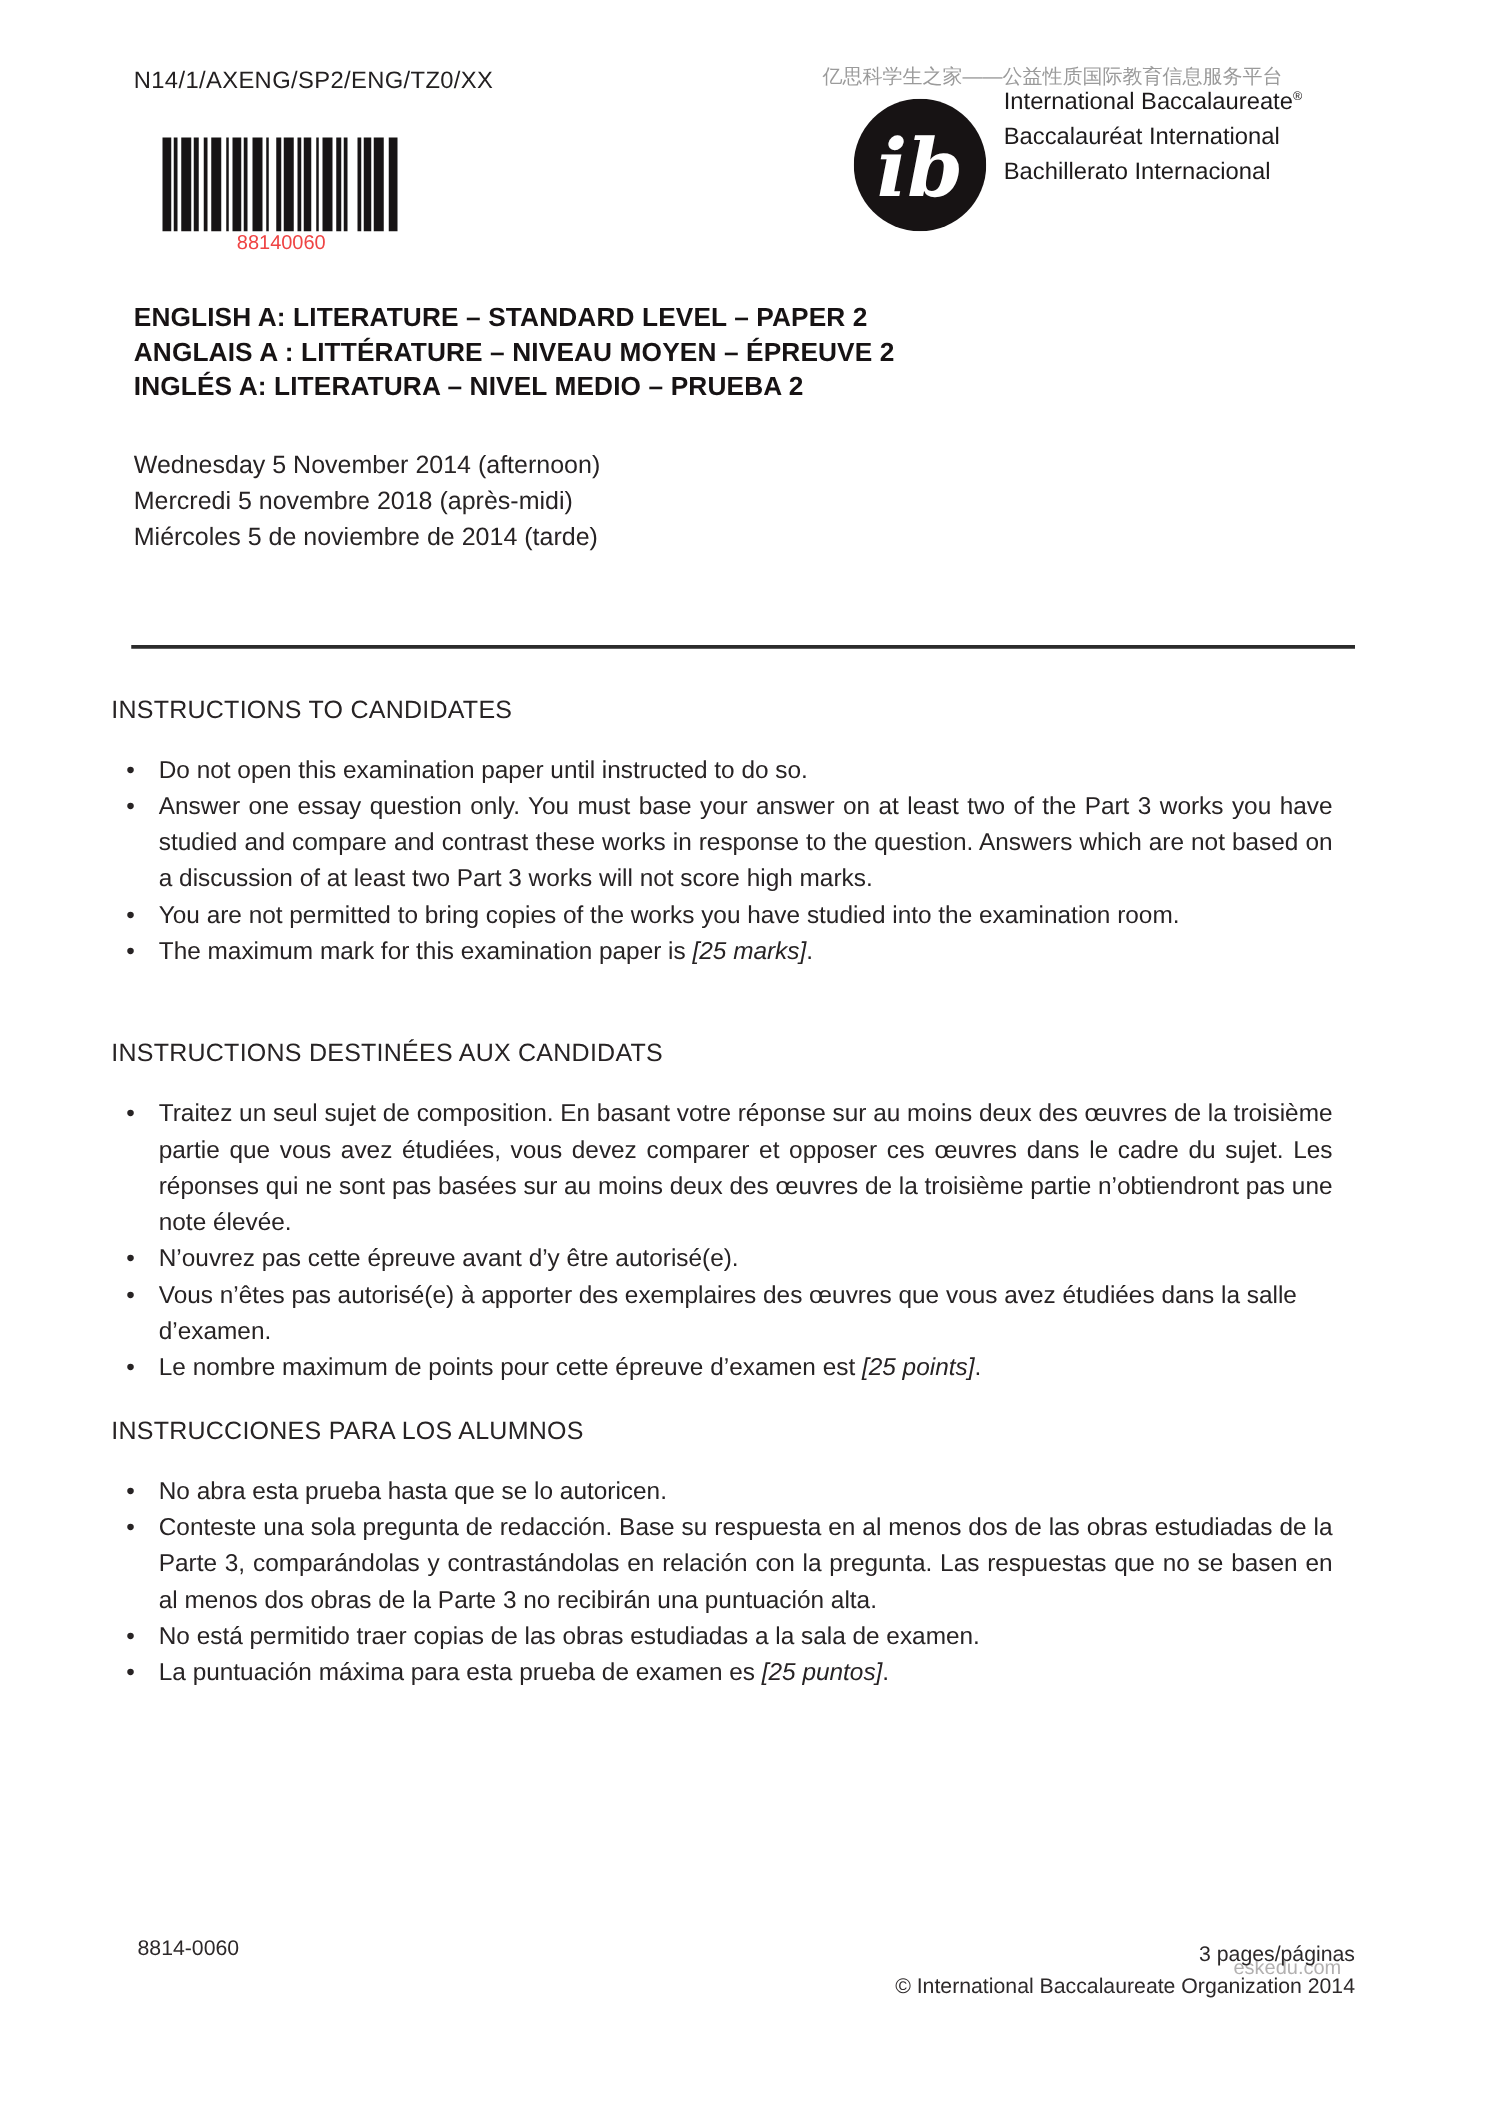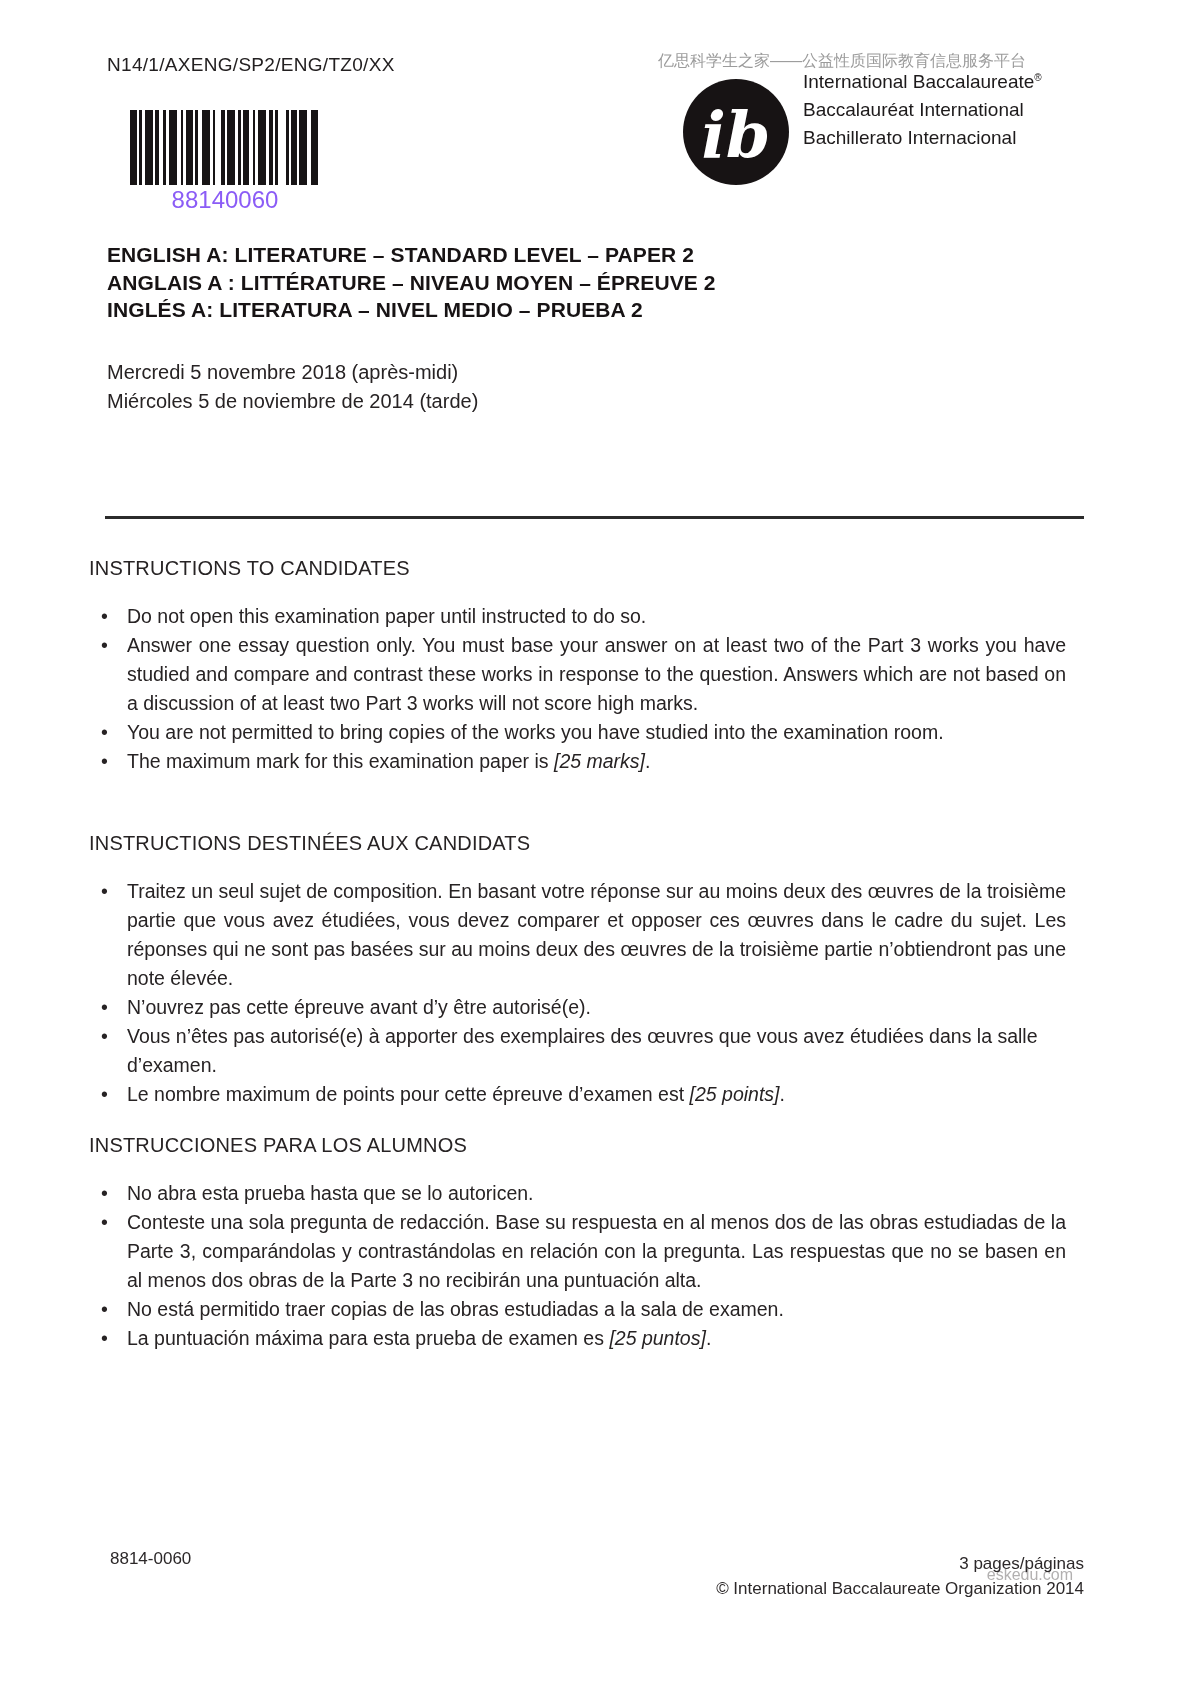--- a/index.html
+++ b/index.html
@@ -16,21 +16,21 @@
 
   
   .exam-code {
     position: absolute; left: 107px; top: 54px;
     font-size: 19px; letter-spacing: 0.3px; color: #232021;
   }
   .barcode-block { position: absolute; left: 130px; top: 110px; width: 190px; }
   .barcode-bars { display: flex; width: 188px; height: 75px; }
   .barcode-bars .bar { background: #171415; height: 100%; }
   .barcode-bars .gap { background: transparent; height: 100%; }
-  .barcode-number { text-align: center; font-size: 24px; margin-top: 1px; color: #8b5cf6; }
+  .barcode-number { text-align: center; font-size: 16px; margin-top: 1px; color: #ef4444; }
 
   .watermark-top {
     position: absolute; left: 658px; top: 51px;
     font-size: 16px; color: #9b9b9b; z-index: 5; white-space: nowrap;
   }
   .ib-circle { position: absolute; left: 683px; top: 79px; width: 106px; height: 106px; z-index: 2; }
   .logo-text {
     position: absolute; left: 803px; top: 64px;
     font-size: 19px; line-height: 28px; color: #1d1a1b; z-index: 3;
   }
@@ -161,20 +161,21 @@
     <div>Bachillerato Internacional</div>
   </div>
 
   <div class="title-block">
     <div>ENGLISH A: LITERATURE – STANDARD LEVEL – PAPER 2</div>
     <div>ANGLAIS A : LITTÉRATURE – NIVEAU MOYEN – ÉPREUVE 2</div>
     <div>INGLÉS A: LITERATURA – NIVEL MEDIO – PRUEBA 2</div>
   </div>
 
   <div class="date-block">
+    <div>Wednesday 5 November 2014 (afternoon)</div>
     <div>Mercredi 5 novembre 2018 (après-midi)</div>
     <div>Miércoles 5 de noviembre de 2014 (tarde)</div>
   </div>
 
   <div class="rule"></div>
 
   <div class="section sec-en">
     <h2>INSTRUCTIONS TO CANDIDATES</h2>
     <ul>
       <li><span>Do not open this examination paper until instructed to do so.</span></li>

